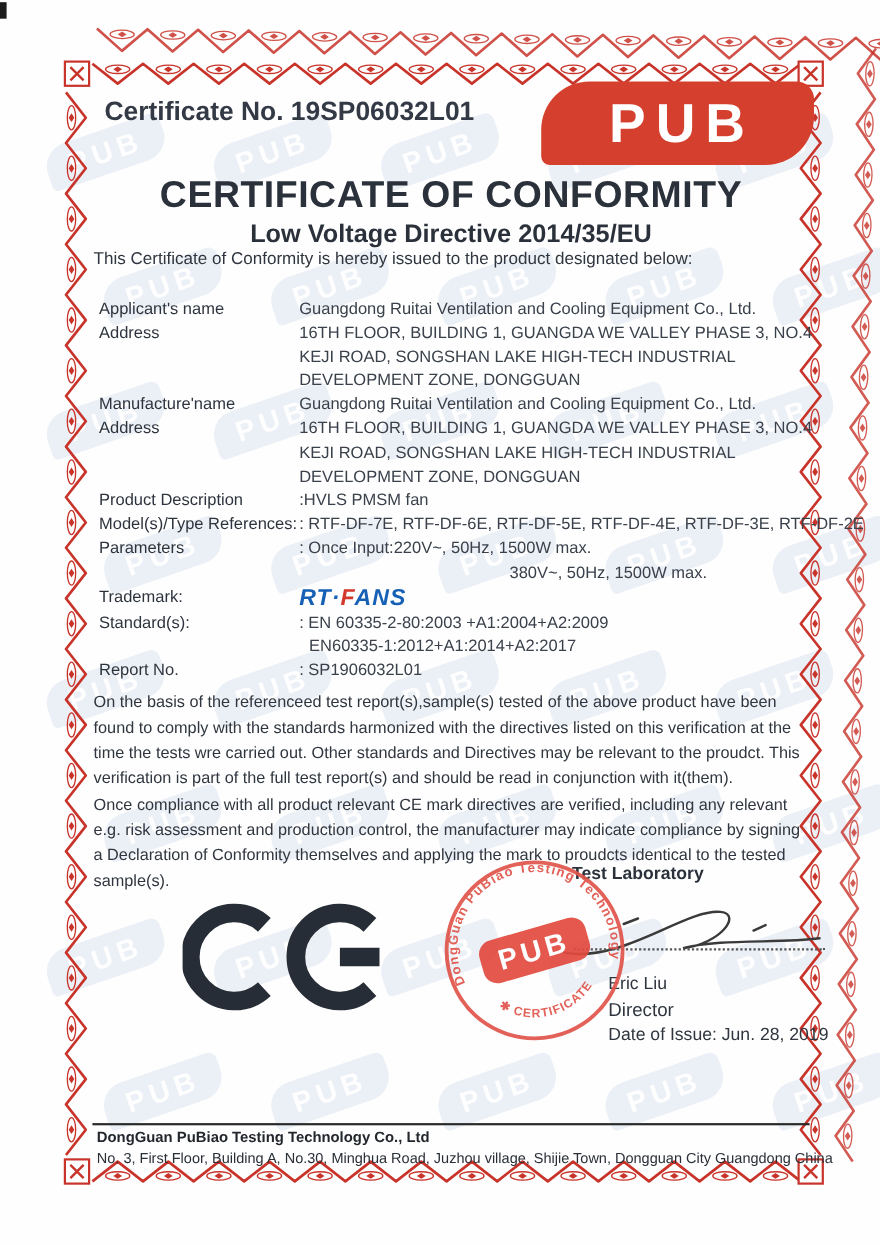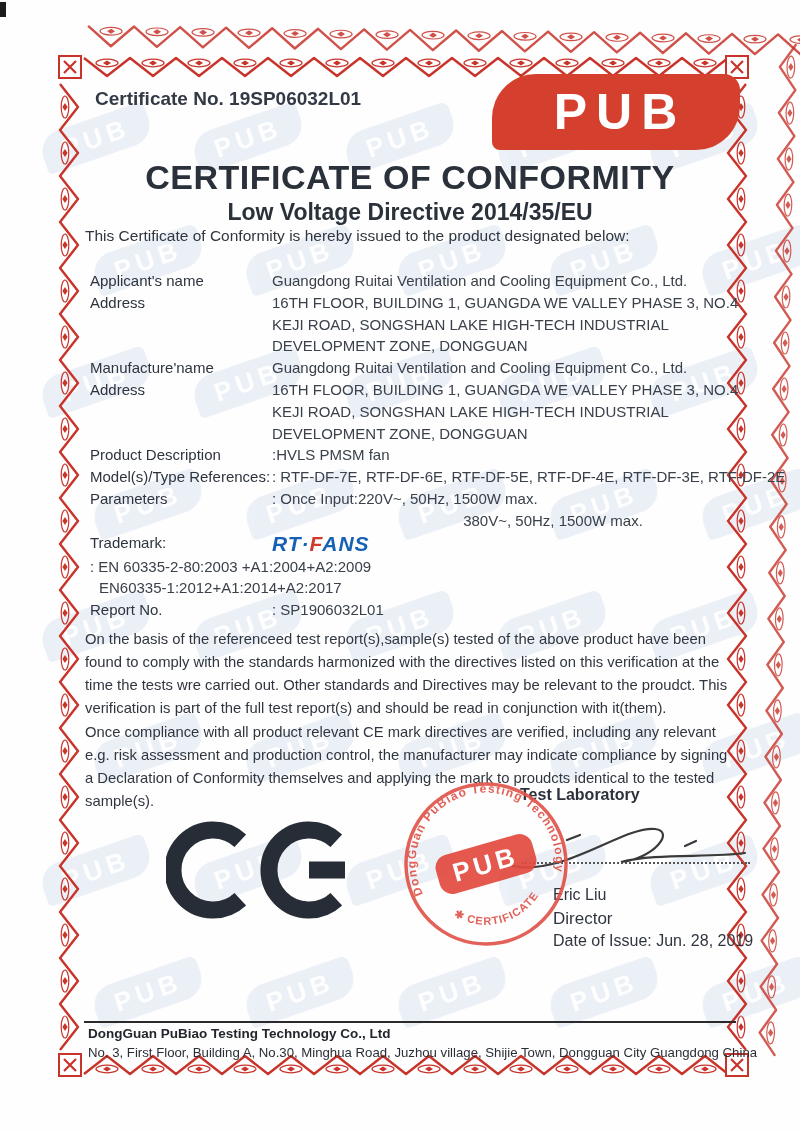--- a/index.html
+++ b/index.html
@@ -12,21 +12,21 @@
       background:#dde4f1;opacity:.55;transform:rotate(-19deg);
       display:flex;align-items:center;justify-content:center;
       color:#ffffff;font-weight:800;font-size:26px;letter-spacing:5px;}
 
   
   #border-svg{position:absolute;inset:0;z-index:2;pointer-events:none;}
   .scan-mark{position:absolute;left:0;top:2px;width:6px;height:15px;background:#1c1c1c;z-index:2;}
 
   
   #content{position:absolute;inset:0;z-index:3;}
-  .cert-no{position:absolute;left:95px;top:88px;font-size:19px;font-weight:bold;color:#333a46;}
+  .cert-no{position:absolute;left:95px;top:88px;font-size:24px;font-weight:bold;color:#333a46;}
 
   .pub-logo{position:absolute;left:492px;top:74px;width:248px;height:76px;
             border-radius:44px 16px 44px 8px;display:flex;align-items:center;justify-content:center;}
   .pub-logo span{color:#fff;font-weight:800;font-size:50px;letter-spacing:9px;transform:translateX(4px);}
 
   .title{position:absolute;left:80px;top:158px;width:660px;text-align:center;
          font-size:34px;font-weight:bold;color:#2b313b;letter-spacing:.5px;}
   .subtitle{position:absolute;left:80px;top:199px;width:660px;text-align:center;
             font-size:23px;font-weight:bold;color:#2b313b;}
   .intro{position:absolute;left:85px;top:227px;font-size:15.5px;color:#30363f;}
@@ -399,20 +399,21 @@
           <div class="indent-lg">380V~, 50Hz, 1500W max.</div>
         </div>
       </div>
       <div class="frow">
         <div class="flabel">Trademark:</div>
         <div class="fvalue tm-logo">
           <span class="tm-blue">RT·</span><span class="tm-red">F</span><span class="tm-blue">ANS</span>
         </div>
       </div>
       <div class="frow">
+        <div class="flabel">Standard(s):</div>
         <div class="fvalue">
           <div>: EN 60335-2-80:2003 +A1:2004+A2:2009</div>
           <div class="indent-sm">EN60335-1:2012+A1:2014+A2:2017</div>
         </div>
       </div>
       <div class="frow">
         <div class="flabel">Report No.</div>
         <div class="fvalue">: SP1906032L01</div>
       </div>
     </div>

